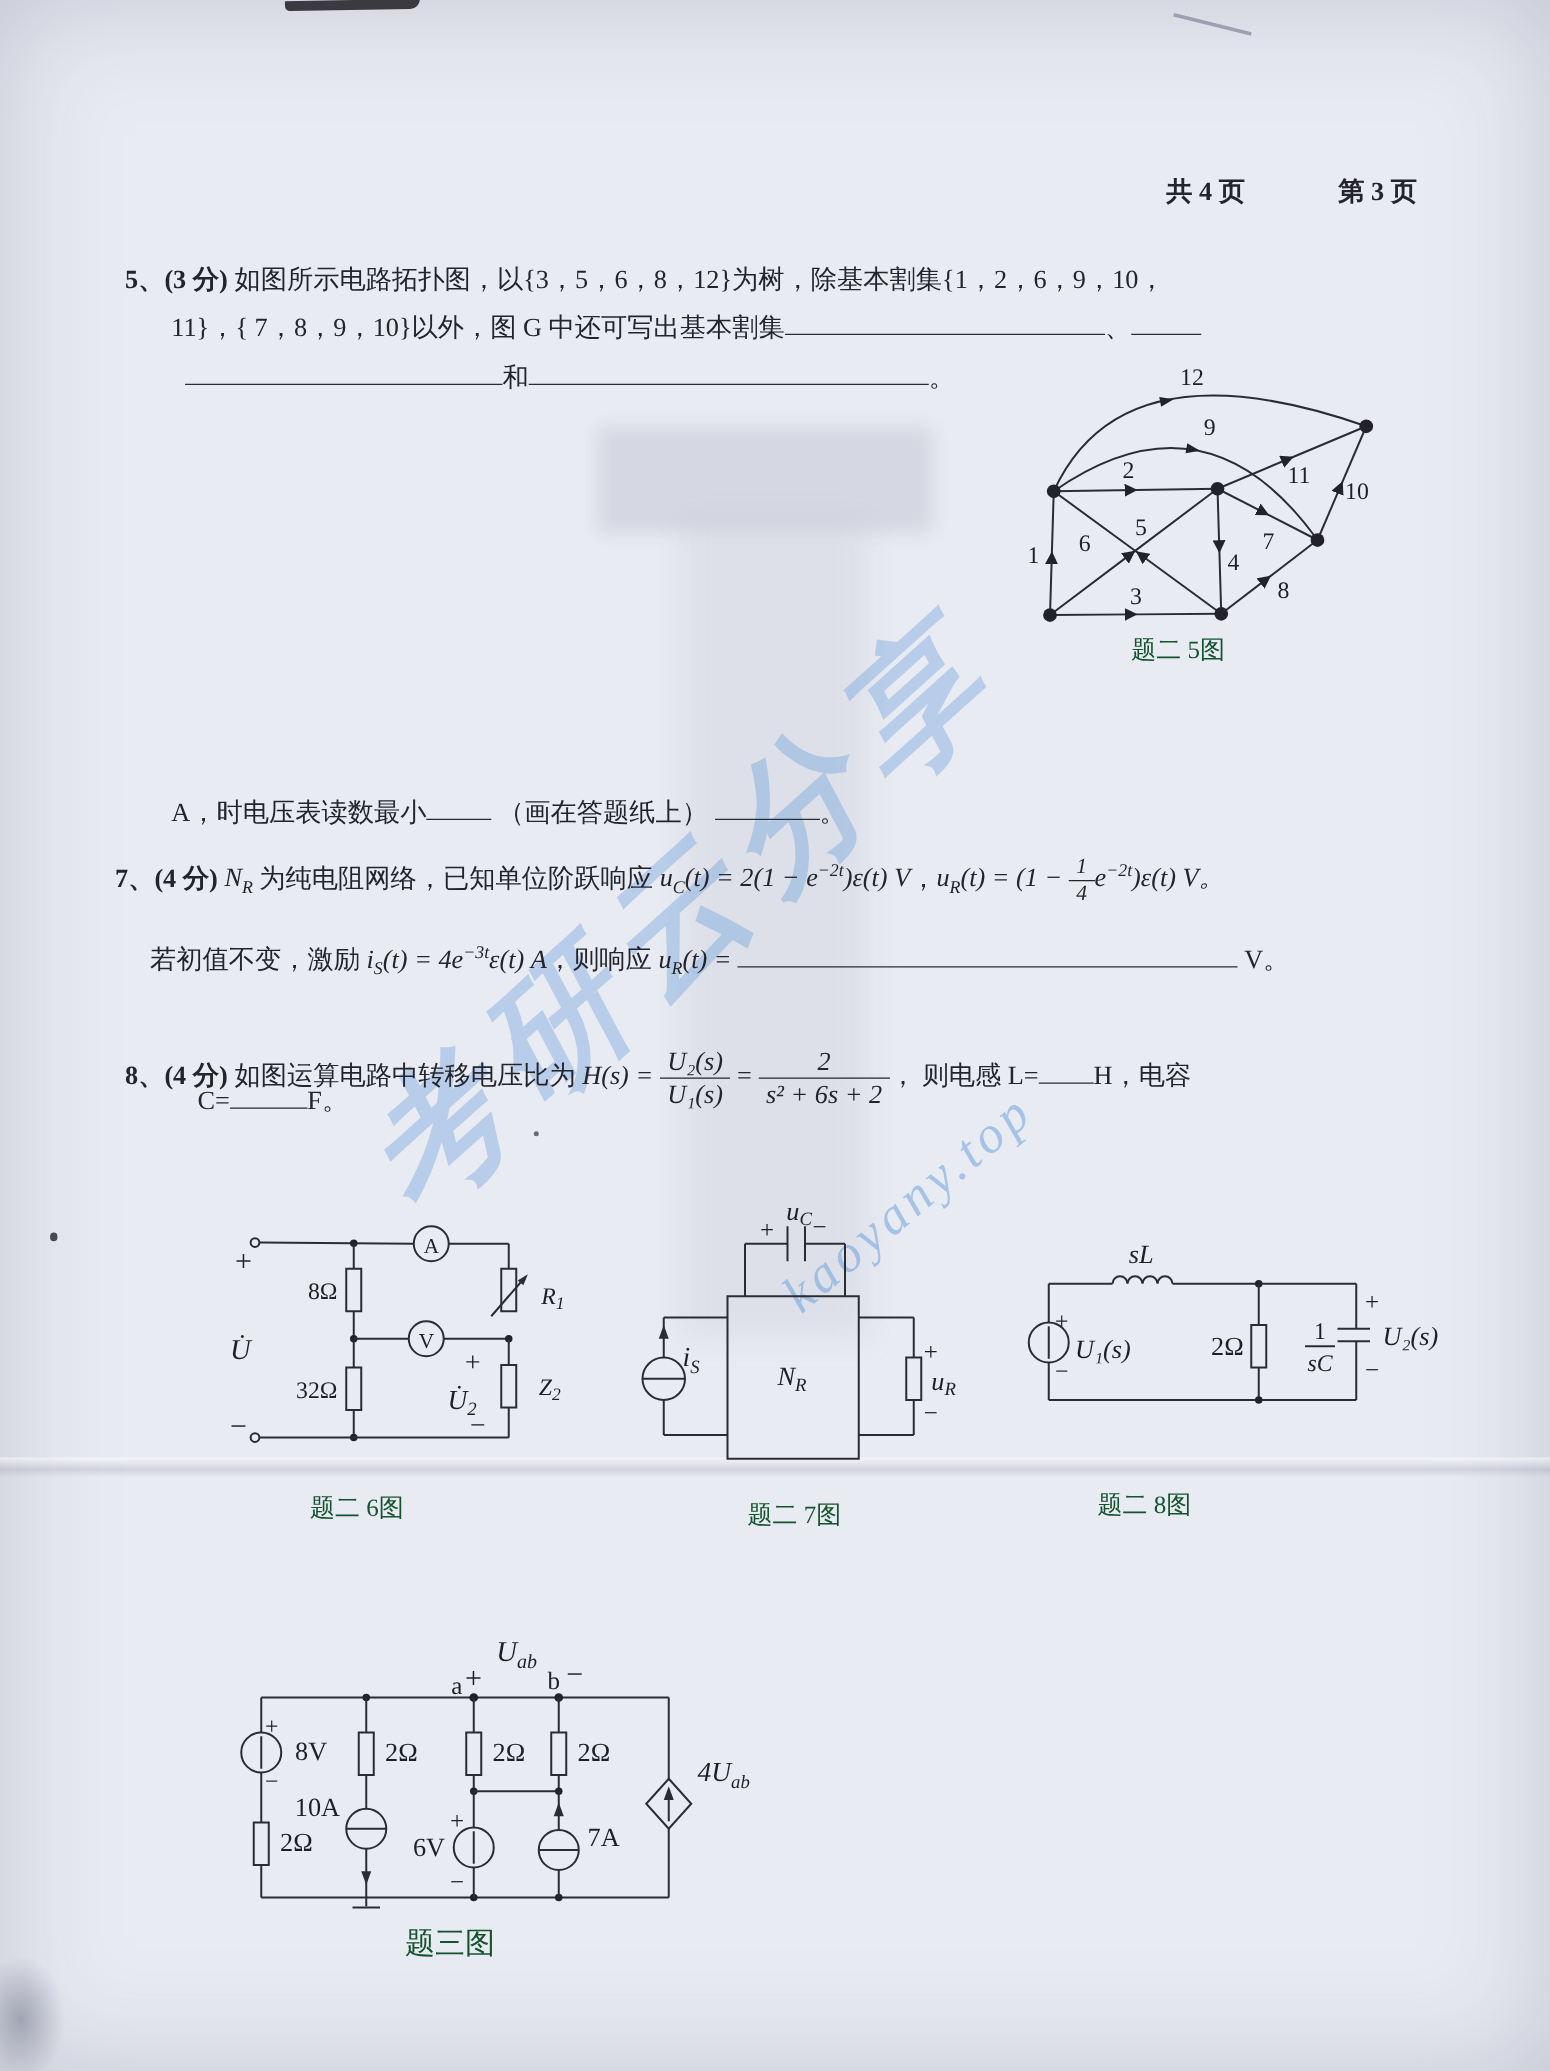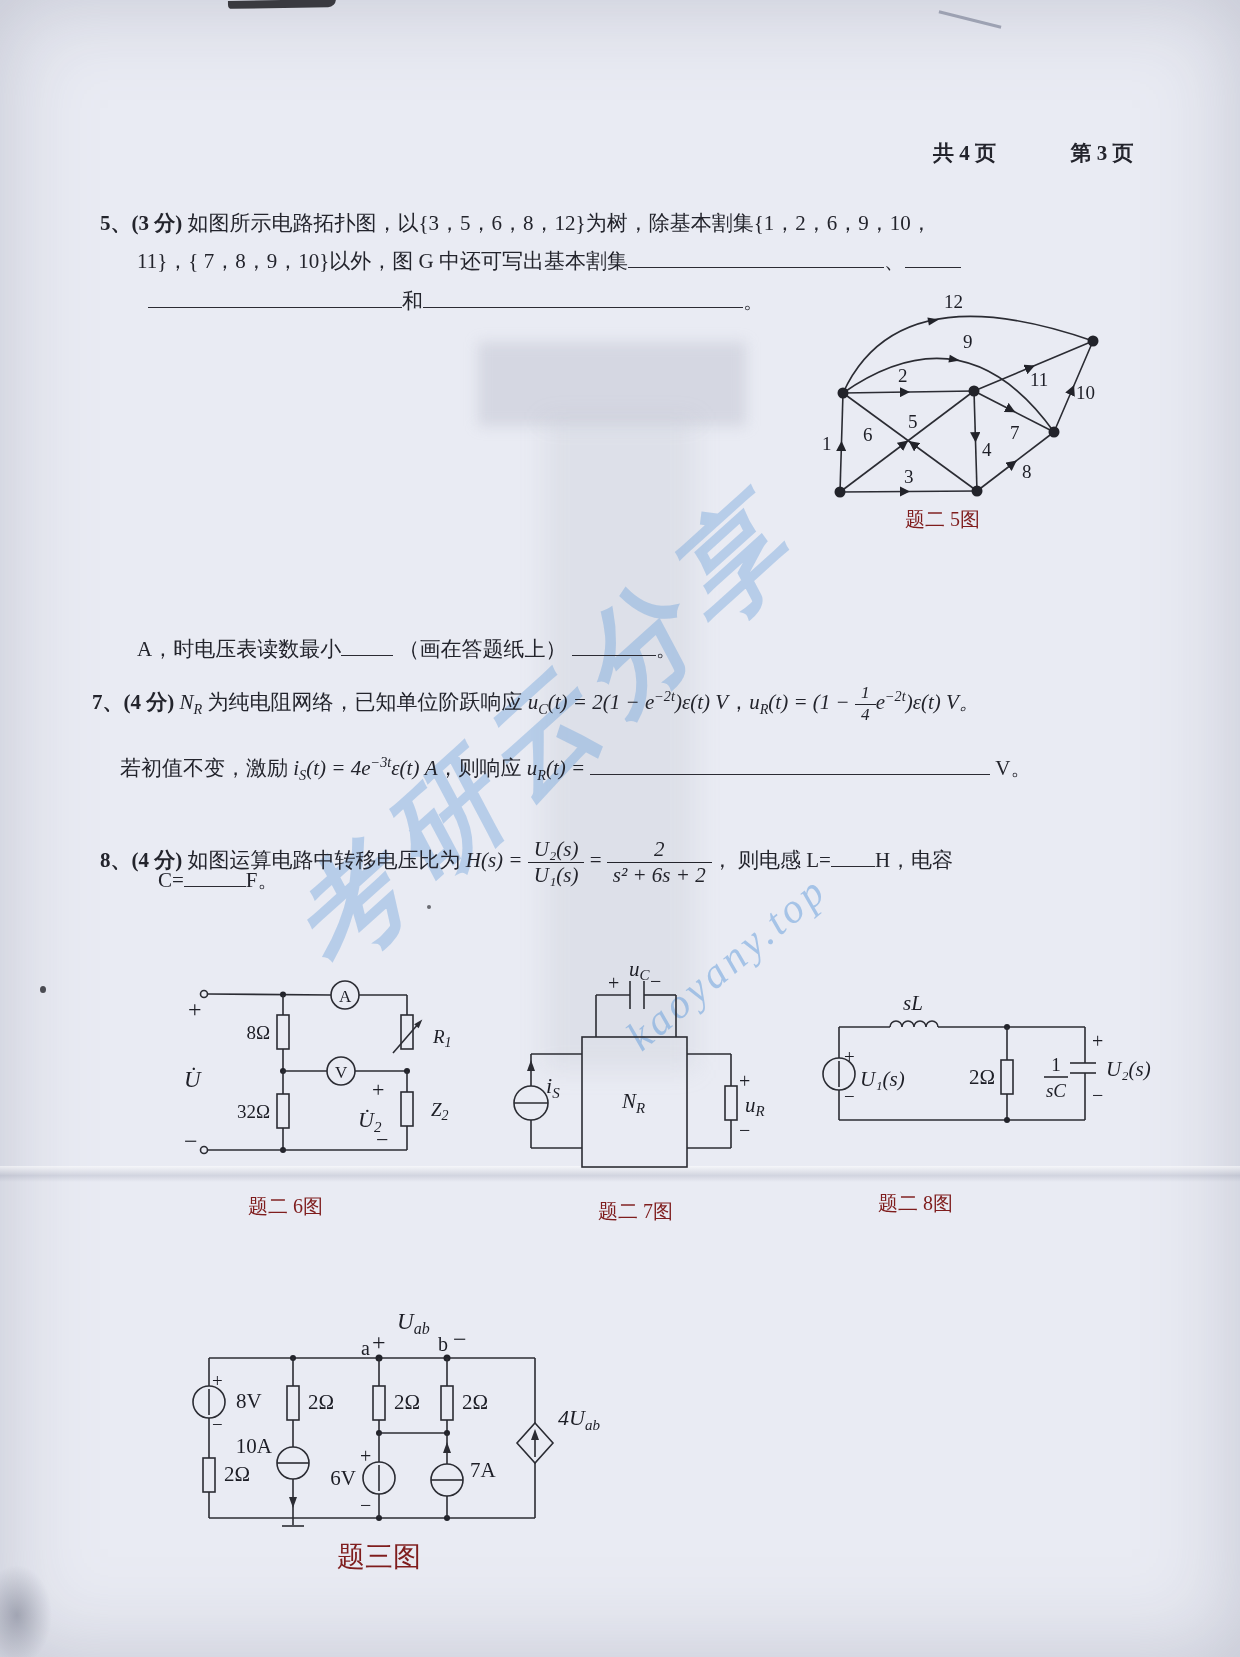--- a/index.html
+++ b/index.html
@@ -11,21 +11,21 @@
   .ln{position:absolute;white-space:nowrap;font-size:21px;color:#23242c;line-height:1.45;}
   .b{font-weight:bold;text-align:center;}
   .math{font-style:italic;}
   sub{font-size:0.68em;}
   sup{font-size:0.68em;}
   .blank{display:inline-block;border-bottom:1.6px solid #2b2b33;height:1.02em;vertical-align:baseline;}
   .frac{display:inline-block;text-align:center;vertical-align:middle;line-height:1.1;}
   .frac .num{display:block;padding:0 6px 1px;border-bottom:1.6px solid #23242c;}
   .frac .den{display:block;padding:1px 6px 0;}
   .frac.sm{font-size:0.82em;}
-  .cap{position:absolute;font-size:20px;color:#7f1d1d;white-space:nowrap;}
+  .cap{position:absolute;font-size:20px;color:#14532d;white-space:nowrap;}
   svg text{font-family:"Liberation Serif","DejaVu Serif",serif;fill:#1d1e26;font-size:19px;}
   svg .it{font-style:italic;}
   .w{stroke:#2b2c33;stroke-width:1.6;fill:none;}
   .nd{fill:#22232a;}
   .wm-cjk{position:absolute;left:358px;top:852px;font-size:112px;font-weight:bold;font-style:italic;
           letter-spacing:16px;color:rgba(115,165,220,0.42);transform:rotate(-42deg);
           transform-origin:left bottom;white-space:nowrap;pointer-events:none;}
   .wm-url{position:absolute;left:648px;top:1012px;font-size:42px;font-style:italic;letter-spacing:4px;
           color:rgba(110,162,220,0.55);transform:rotate(-40deg);transform-origin:left bottom;
           white-space:nowrap;pointer-events:none;}
@@ -322,15 +322,15 @@
     <text x="310" y="172" style="font-size:21px">7A</text>
     <line class="w" x1="287" y1="191" x2="287" y2="213"></line>
 
     <line class="w" x1="375" y1="53" x2="375" y2="118"></line>
     <polygon class="w" points="375,118 393,138 375,158 357,138"></polygon>
     <line class="w" x1="375" y1="152" x2="375" y2="130"></line>
     <polygon points="-8,-4 -8,4 3,0" transform="translate(375,127) rotate(-90)" fill="#2b2c33"></polygon>
     <text x="398" y="120" class="it" style="font-size:22px"><tspan>4U</tspan><tspan dy="5" style="font-size:15px">ab</tspan></text>
     <line class="w" x1="375" y1="158" x2="375" y2="213"></line>
   </svg>
-  <div class="cap" style="left:337px;top:1538px;font-size:28px">题三图</div>
+  <div class="cap" style="left:324px;top:1538px;font-size:24px">题三图</div>
 
 </div>
 
 </body></html>

